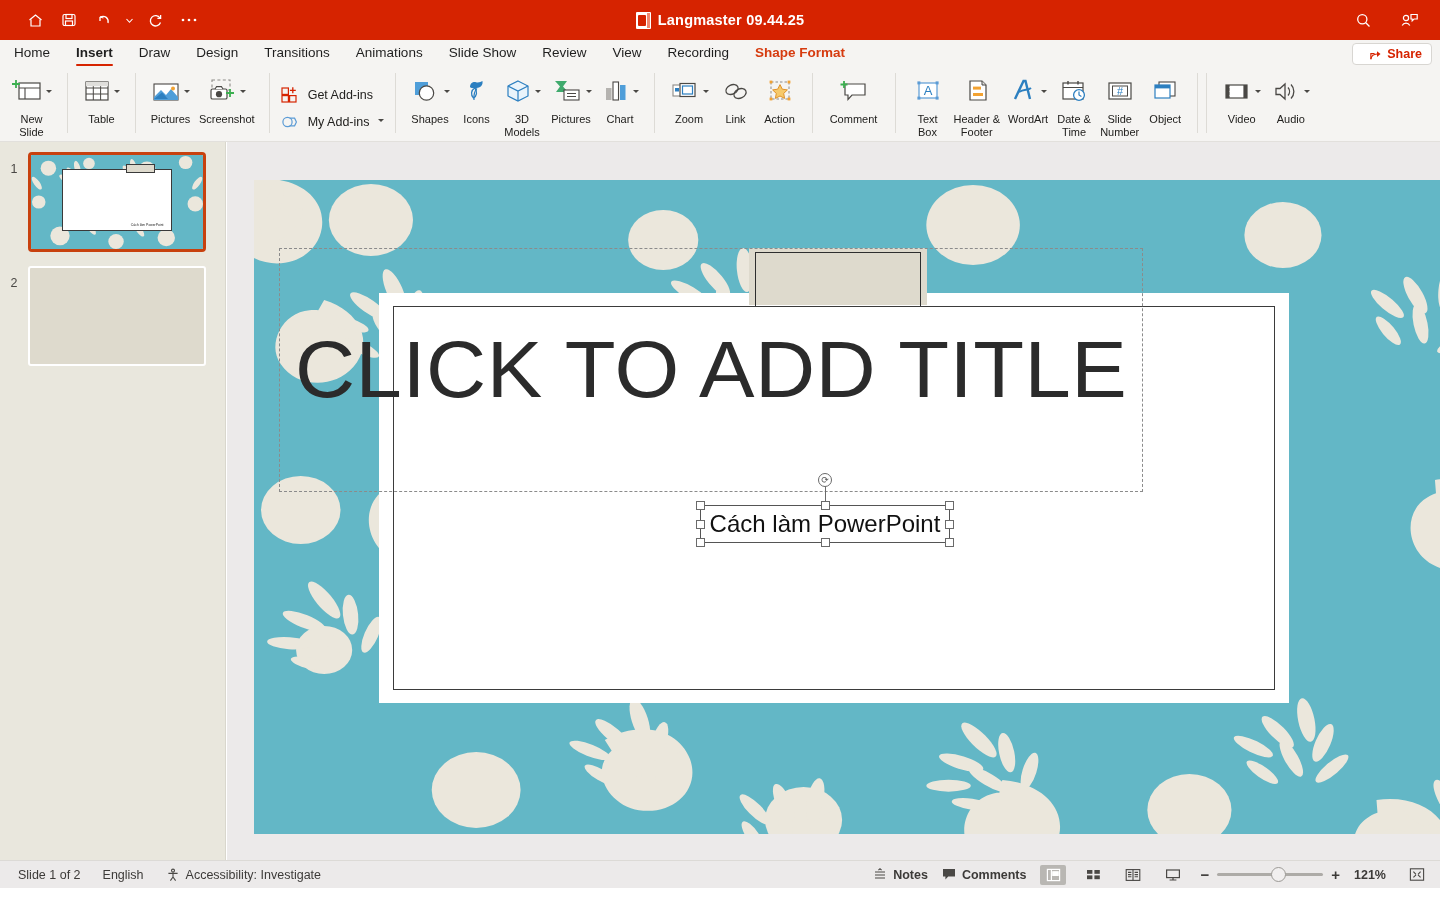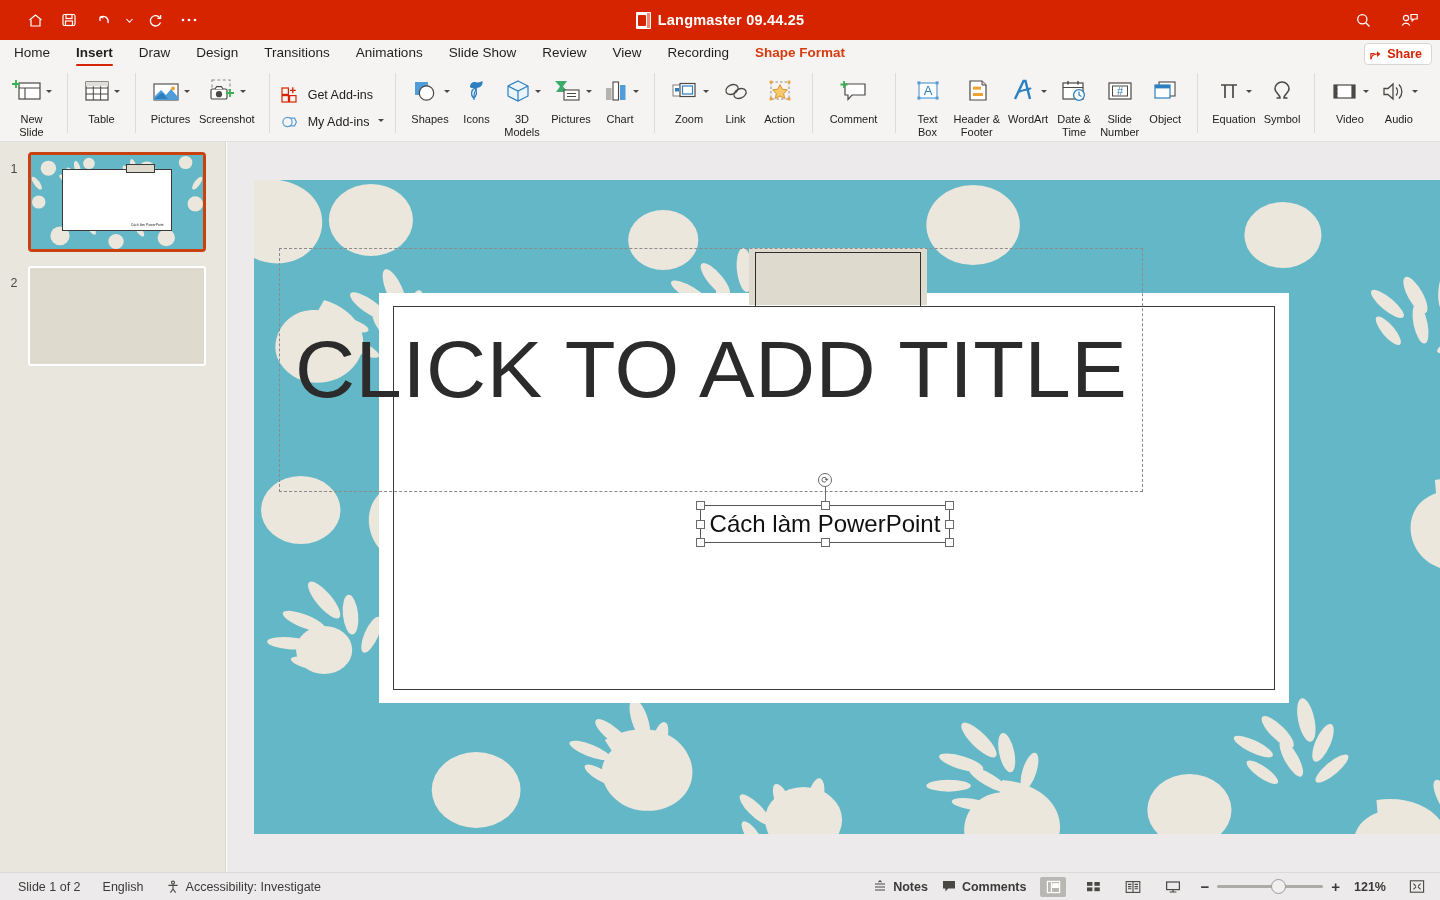--- a/index.html
+++ b/index.html
@@ -62,21 +62,21 @@
   .tab.active { font-weight: bold; }
   .tab.active::after {
     content: ""; position: absolute; left: 0; right: 0; bottom: -3px; height: 2.5px;
     background: #d62300; border-radius: 2px;
   }
   .tab.contextual { color: #d63b0f; font-weight: bold; }
   .share-btn {
     position: absolute; right: 8px; top: 3px;
     display: flex; align-items: center; gap: 5px;
     border: 1px solid #d8d6d2; border-radius: 4px; background: #ffffff;
-    padding: 3px 9px 3px 4px; cursor: default;
+    padding: 3px 9px 3px 16px; cursor: default;
   }
   .share-btn span { color: #d62300; font-size: 12.5px; font-weight: bold; }
 
   
   .ribbon {
     position: absolute; top: 68px; left: 0; width: 1440px; height: 74px;
     background: #f5f4f2; border-bottom: 1px solid #e2e0dc;
     display: flex; align-items: flex-start;
   }
   .rgroup { display: flex; align-items: flex-start; height: 72px; padding: 4px 6px 0 6px; }
@@ -191,21 +191,21 @@
   }
   .rot-handle {
     position: absolute; left: 50%; margin-left: -7px; top: -33px;
     width: 14px; height: 14px; border: 1px solid #6a6a6a; border-radius: 50%;
     background: #ffffff; display: flex; align-items: center; justify-content: center;
     font-size: 9px; color: #555;
   }
 
   
   .statusbar {
-    position: absolute; bottom: 0; left: 0; width: 1440px; height: 28px;
+    position: absolute; bottom: 12px; left: 0; width: 1440px; height: 28px;
     background: #eceaea; border-top: 1px solid #dcdad6;
     display: flex; align-items: center;
   }
   .sb-left { display: flex; align-items: center; gap: 22px; padding-left: 18px; }
   .sb-item { font-size: 12.5px; color: #3c3a38; display: flex; align-items: center; gap: 6px; cursor: default; }
   .sb-right { position: absolute; right: 10px; display: flex; align-items: center; gap: 14px; font-weight: bold; }
   .viewbtn {
     width: 26px; height: 20px; display: flex; align-items: center; justify-content: center;
     border-radius: 2px; cursor: default;
   }
@@ -567,39 +567,20 @@
             <rect x="9" y="4" width="16" height="14" fill="#fff" stroke="#4a4845" stroke-width="1.1"></rect>
             <rect x="5" y="7" width="15" height="13" fill="#fff" stroke="#2c7fc0" stroke-width="1.2"></rect>
             <rect x="5" y="7" width="15" height="3.4" fill="#2c7fc0"></rect>
           </svg>
         </div>
         <div class="lbl">Object</div>
       </div>
     </div>
     <div class="rsep"></div>
 
-    <div class="rgroup">
-      <div class="ritem">
-        <div class="glyphrow">
-          <svg width="30" height="28" viewBox="0 0 30 28">
-            <path d="M7 7 H23 M11 7 V20 M19 7 V20" fill="none" stroke="#4a4845" stroke-width="1.7"></path>
-          </svg>
-          <i class="caret"></i>
-        </div>
-        <div class="lbl">Equation</div>
-      </div>
-      <div class="ritem">
-        <div class="glyphrow">
-          <svg width="30" height="28" viewBox="0 0 30 28">
-            <path d="M9.5 20 H13 C13 16 8 15 8 11 A7 7 0 0 1 22 11 C22 15 17 16 17 20 H20.5" fill="none" stroke="#4a4845" stroke-width="1.6"></path>
-          </svg>
-        </div>
-        <div class="lbl">Symbol</div>
-      </div>
-    </div>
     <div class="rsep"></div>
 
     <div class="rgroup">
       <div class="ritem">
         <div class="glyphrow">
           <svg width="32" height="28" viewBox="0 0 32 28">
             <rect x="5" y="7" width="21" height="13" fill="#fff" stroke="#4a4845" stroke-width="1.2"></rect>
             <rect x="5" y="7" width="3.6" height="13" fill="#4a4845"></rect>
             <rect x="22.4" y="7" width="3.6" height="13" fill="#4a4845"></rect>
             <path d="M8.6 9.4 H9.8 M8.6 13.4 H9.8 M8.6 17.4 H9.8" stroke="#fff" stroke-width="1"></path>

